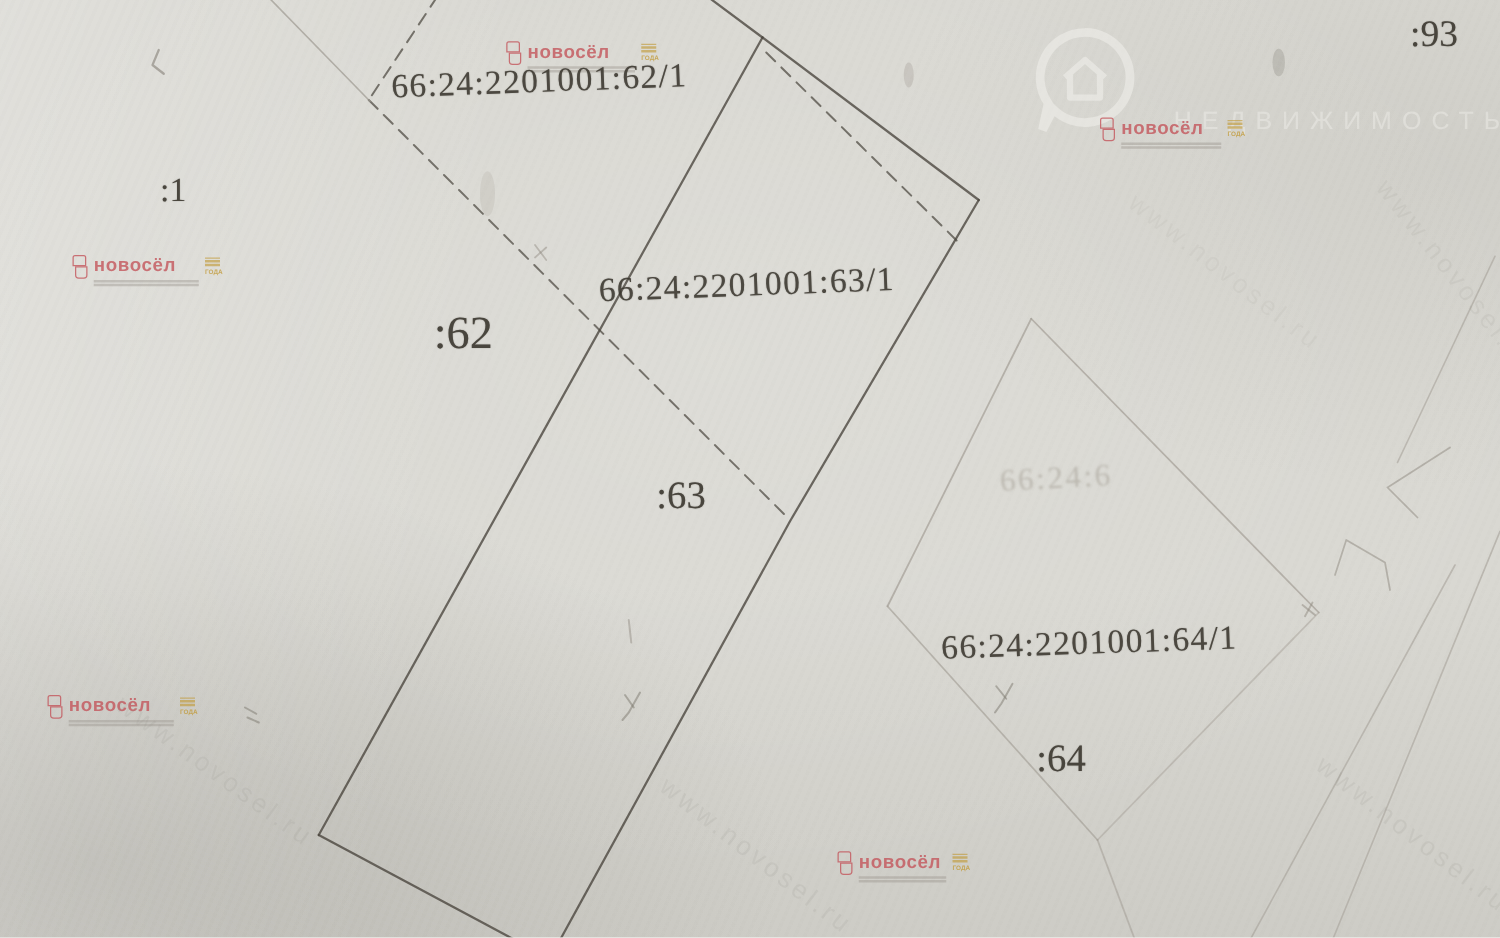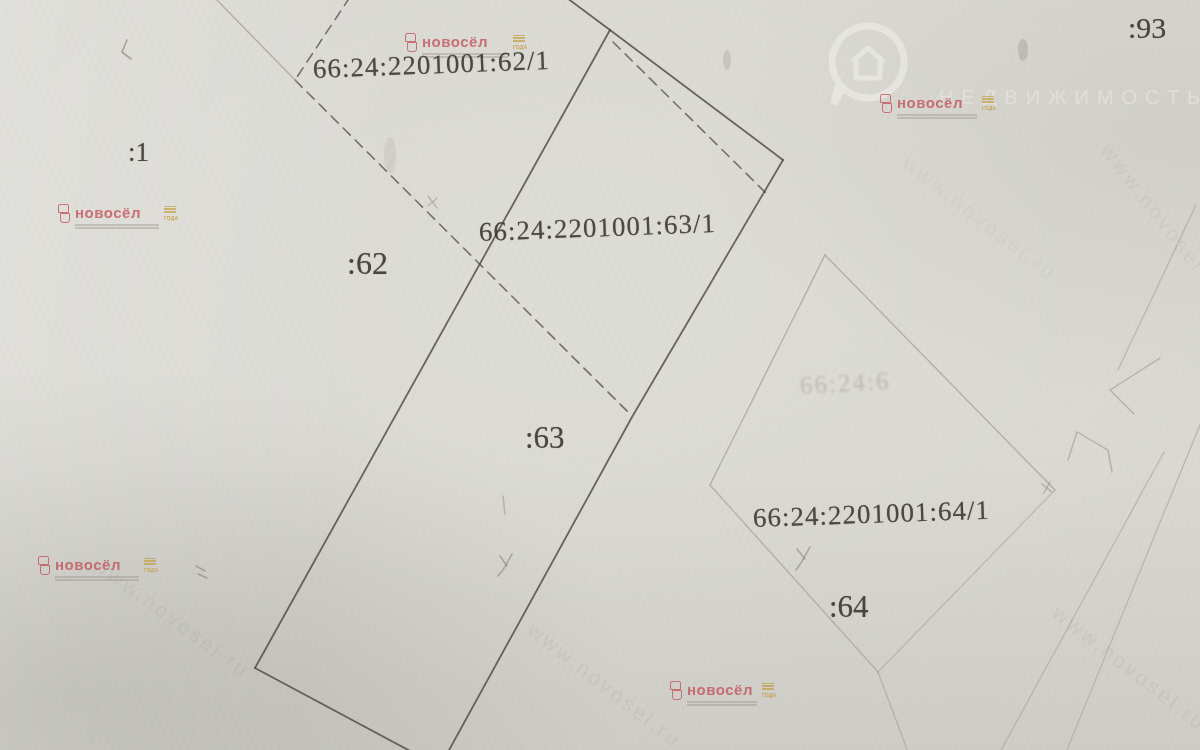--- a/index.html
+++ b/index.html
@@ -203,18 +203,18 @@
   <div class="wm-url" style="left:1105px;top:135px;transform:rotate(52deg);opacity:.11;">www.novosel.ru</div>
   <div class="wm-url" style="left:905px;top:148px;transform:rotate(38deg);opacity:.08;">www.novosel.ru</div>
 
   <div class="cad" style="left:313px;top:54px;font-size:27px;transform:rotate(-2.2deg);">66:24:2201001:62/1</div>
   <div class="cad" style="left:479px;top:217px;font-size:27px;transform:rotate(-2.2deg);">66:24:2201001:63/1</div>
   <div class="cad" style="left:753px;top:503px;font-size:27px;transform:rotate(-2deg);">66:24:2201001:64/1</div>
 
   <div class="ghost" style="left:800px;top:372px;font-size:25px;transform:rotate(-3deg);">66:24:6</div>
 
   <div class="pt" style="left:128px;top:137px;font-size:27px;">:1</div>
-  <div class="pt" style="left:347px;top:245px;font-size:32px;">:62</div>
-  <div class="pt" style="left:525px;top:378px;font-size:31px;margin-top:42px;">:63</div>
+  <div class="pt" style="left:347px;top:245px;font-size:37px;">:62</div>
+  <div class="pt" style="left:525px;top:378px;font-size:31px;">:63</div>
   <div class="pt" style="left:829px;top:589px;font-size:31px;">:64</div>
   <div class="pt" style="left:1128px;top:11px;font-size:30px;">:93</div>
 
 </div>
 
 </body></html>

